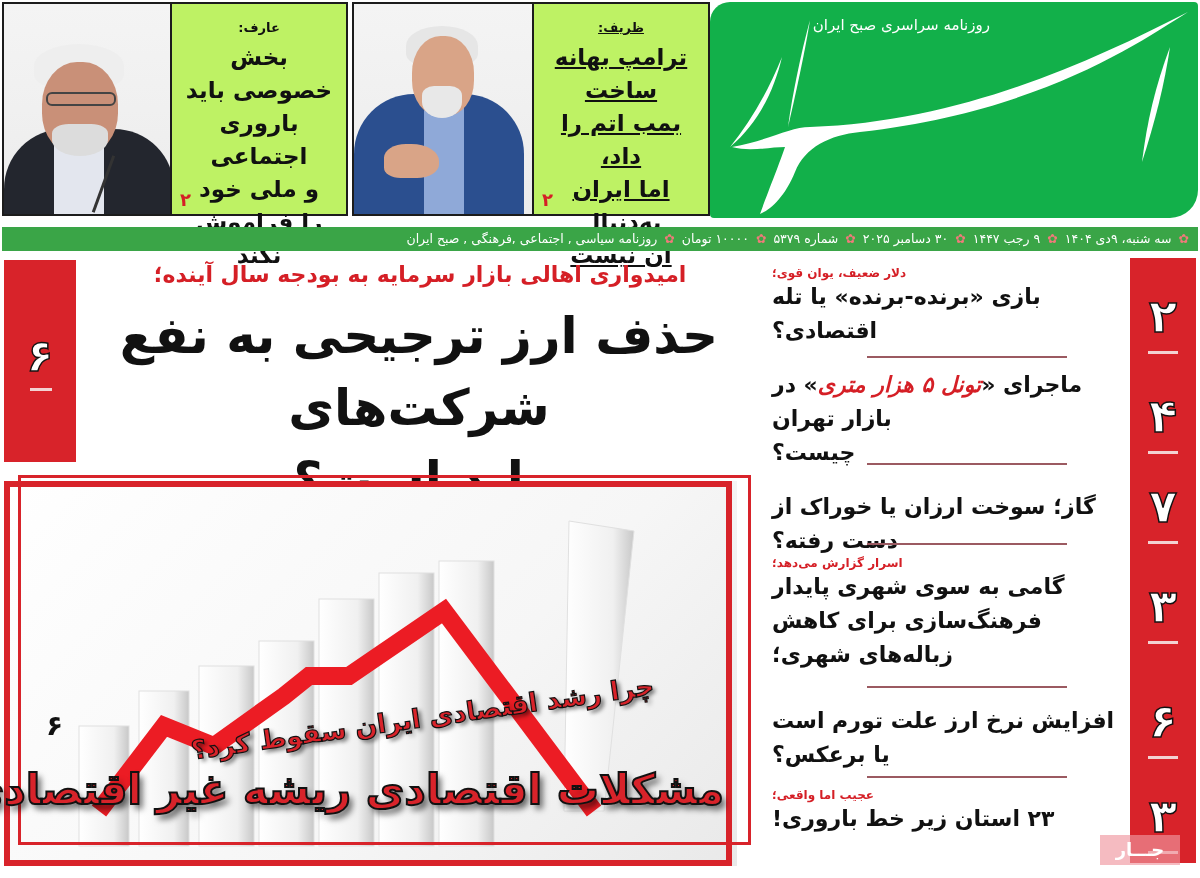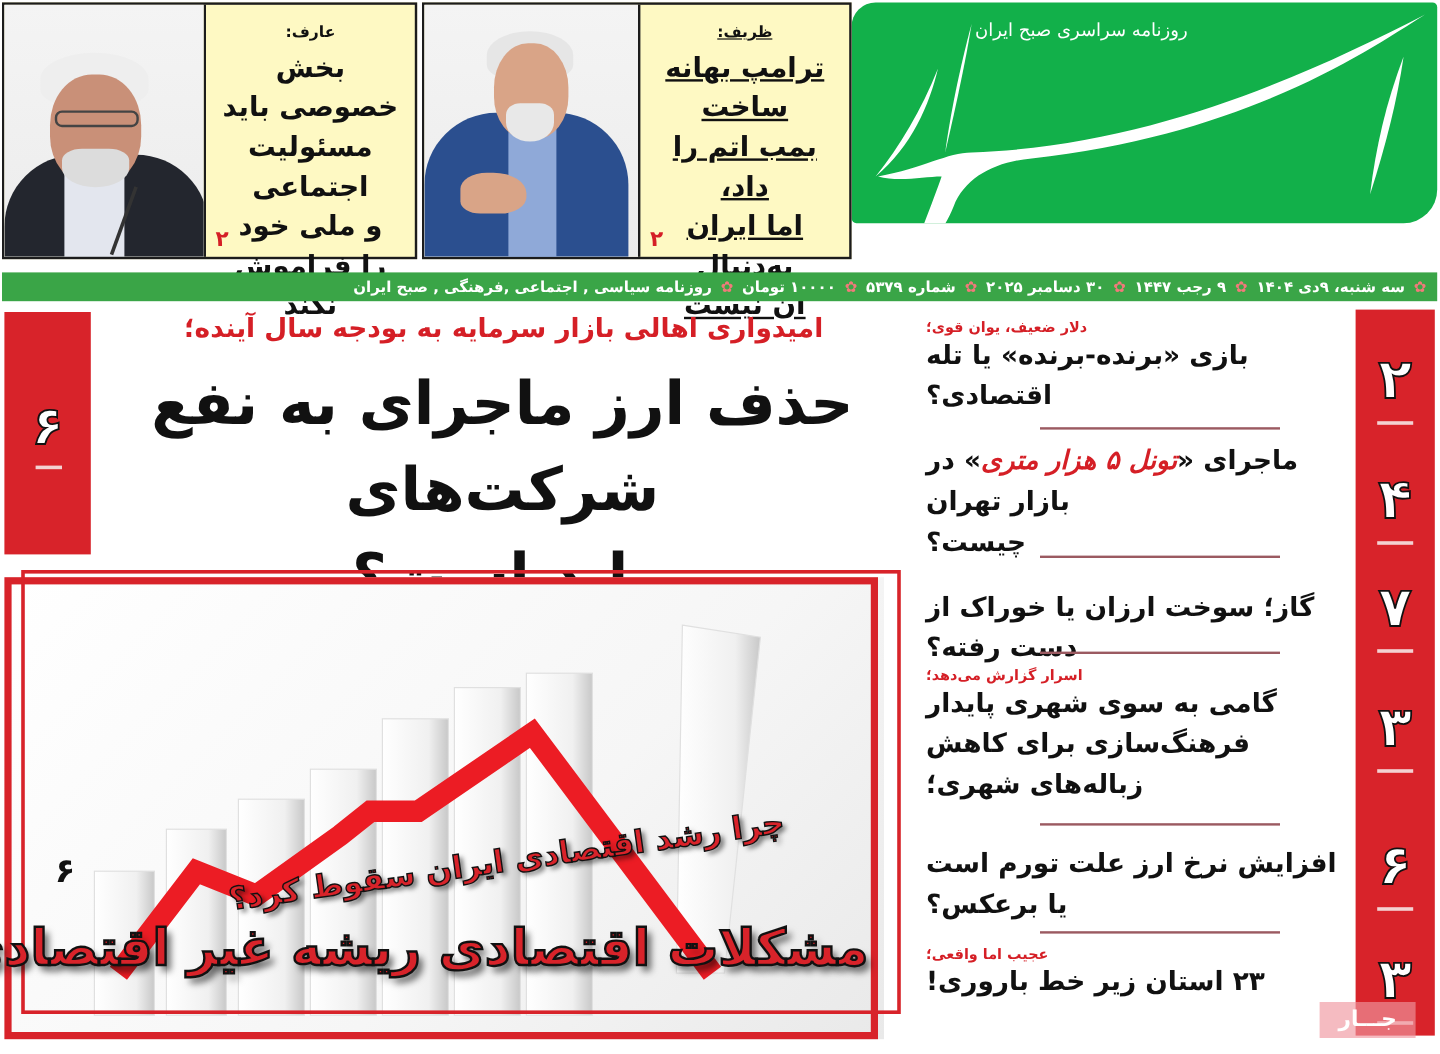--- a/index.html
+++ b/index.html
@@ -1,48 +1,48 @@
 <!DOCTYPE html>
 <html><head>
 <meta charset="utf-8">
 <style>
   * { box-sizing: border-box; margin: 0; padding: 0; }
   html, body { width: 1200px; height: 878px; overflow: hidden; background: #ffffff; }
   body { position: relative; font-family: "DejaVu Sans", sans-serif; direction: rtl; color: #111; }
 
   
-  .masthead { position: absolute; top: 2px; right: 2px; width: 488px; height: 184px;
+  .masthead { position: absolute; top: 2px; right: 2px; width: 488px; height: 216px;
     background: #12b04a; border-radius: 20px 4px 28px 4px; overflow: hidden; }
   .masthead .tagline { position: absolute; top: 14px; right: 208px; color: #fff;
     font-size: 15px; white-space: nowrap; }
   .masthead svg { position: absolute; left: 0; top: 0; }
 
   
   .teaser { position: absolute; top: 2px; height: 214px; border: 2px solid #1c1c1c;
-    background: #fef9c3; display: flex; }
+    background: #bef264; display: flex; }
   .teaser.zarif { right: 490px; width: 358px; text-decoration: underline; }
   .teaser.aref { right: 852px; width: 346px; left: 2px; }
   .teaser .text { width: 176px; border-left: 2px solid #1c1c1c; padding: 16px 6px 4px 6px;
     text-align: center; position: relative; }
   .teaser .speaker { font-size: 13px; font-weight: bold; margin-bottom: 6px; display: block; }
   .teaser .quote { font-size: 23px; font-weight: bold; line-height: 33px; display: block; }
   .teaser .page { position: absolute; bottom: 4px; left: 8px; color: #d51f26; font-weight: bold; font-size: 18px; }
   .teaser .photo { flex: 1; position: relative; background: linear-gradient(#f4f4f4, #ececec); overflow: hidden; }
 
   
   .person { position: absolute; }
   .person .suit { position: absolute; bottom: 0; border-radius: 60px 60px 0 0; }
   .person .shirt { position: absolute; bottom: 0; }
   .person .face { position: absolute; border-radius: 46% 46% 44% 44%; background: #d9a487; }
   .person .hair { position: absolute; border-radius: 50% 50% 30% 30%; background: #e6e6e6; }
   .person .beard { position: absolute; border-radius: 30% 30% 50% 50%; background: #e8e8e8; }
 
   
   .datebar { position: absolute; top: 227px; left: 2px; right: 2px; height: 24px; background: #3aa547;
-    color: #fff; font-size: 12.5px; font-weight: bold; line-height: 24px; padding-right: 6px;
+    color: #fff; font-size: 12.5px; font-weight: normal; line-height: 24px; padding-right: 6px;
     white-space: nowrap; overflow: hidden; }
   .datebar .sep { color: #f07a7a; margin: 0 3px; }
 
   
   .pagecol { position: absolute; top: 258px; right: 4px; width: 66px; height: 605px; background: #d8232a; }
   .pagecol .num { position: absolute; right: 0; width: 66px; text-align: center; color: #fff;
     font-size: 46px; font-weight: bold; -webkit-text-stroke: 1.5px #111; line-height: 56px; }
   .pagecol .num::after { content: ""; position: absolute; left: 18px; right: 18px; bottom: -10px; height: 3px; background: #f3d2d2; }
 
   .rightnews { position: absolute; top: 258px; right: 78px; width: 350px; text-align: center; }
@@ -110,21 +110,21 @@
       <div class="beard" style="left:68px;top:82px;width:40px;height:32px;"></div>
       <div style="position:absolute;left:30px;top:140px;width:55px;height:34px;background:#d9a487;border-radius:40% 50% 40% 30%;"></div>
     </div>
   </div>
 </div>
 
 <div class="teaser aref">
   <div class="text">
     <span class="speaker">عارف:</span>
     <span class="quote">بخش خصوصی باید</span>
-    <span class="quote">مسئولیت اجتماعی</span>
+    <span class="quote">باروری اجتماعی</span>
     <span class="quote">و ملی خود</span>
     <span class="quote">را فراموش نکند</span>
     <span class="page">۲</span>
   </div>
   <div class="photo">
     <div class="person" style="left:0;top:0;width:170px;height:210px;">
       <div class="suit" style="left:0;width:170px;height:85px;background:#23262e;"></div>
       <div class="shirt" style="left:50px;width:50px;height:82px;background:#e3e6ee;"></div>
       <div class="hair" style="left:30px;top:40px;width:90px;height:44px;background:#eeeeee;"></div>
       <div class="face" style="left:38px;top:58px;width:76px;height:92px;background:#c99078;"></div>
@@ -149,21 +149,21 @@
   <span class="sep">✿</span>
   <span>روزنامه سیاسی , اجتماعی ,فرهنگی , صبح ایران</span>
 </div>
 
 <div class="mainpage">
   <div class="num">۶</div>
   <div class="line"></div>
 </div>
 <div class="mainkicker">امیدواری اهالی بازار سرمایه به بودجه سال آینده؛</div>
 <div class="mainhead">
-  <div>حذف ارز ماجرای به نفع شرکت‌های</div>
+  <div>حذف ارز ترجیحی به نفع شرکت‌های</div>
   <div>باید است؟</div>
 </div>
 
 <div class="feature">
   <svg width="733" height="385" viewBox="0 0 733 385">
     <defs>
       <linearGradient id="bar" x1="0" x2="1">
         <stop offset="0" stop-color="#ffffff"></stop>
         <stop offset="0.7" stop-color="#f0f0f0"></stop>
         <stop offset="1" stop-color="#c8c8c8"></stop>

